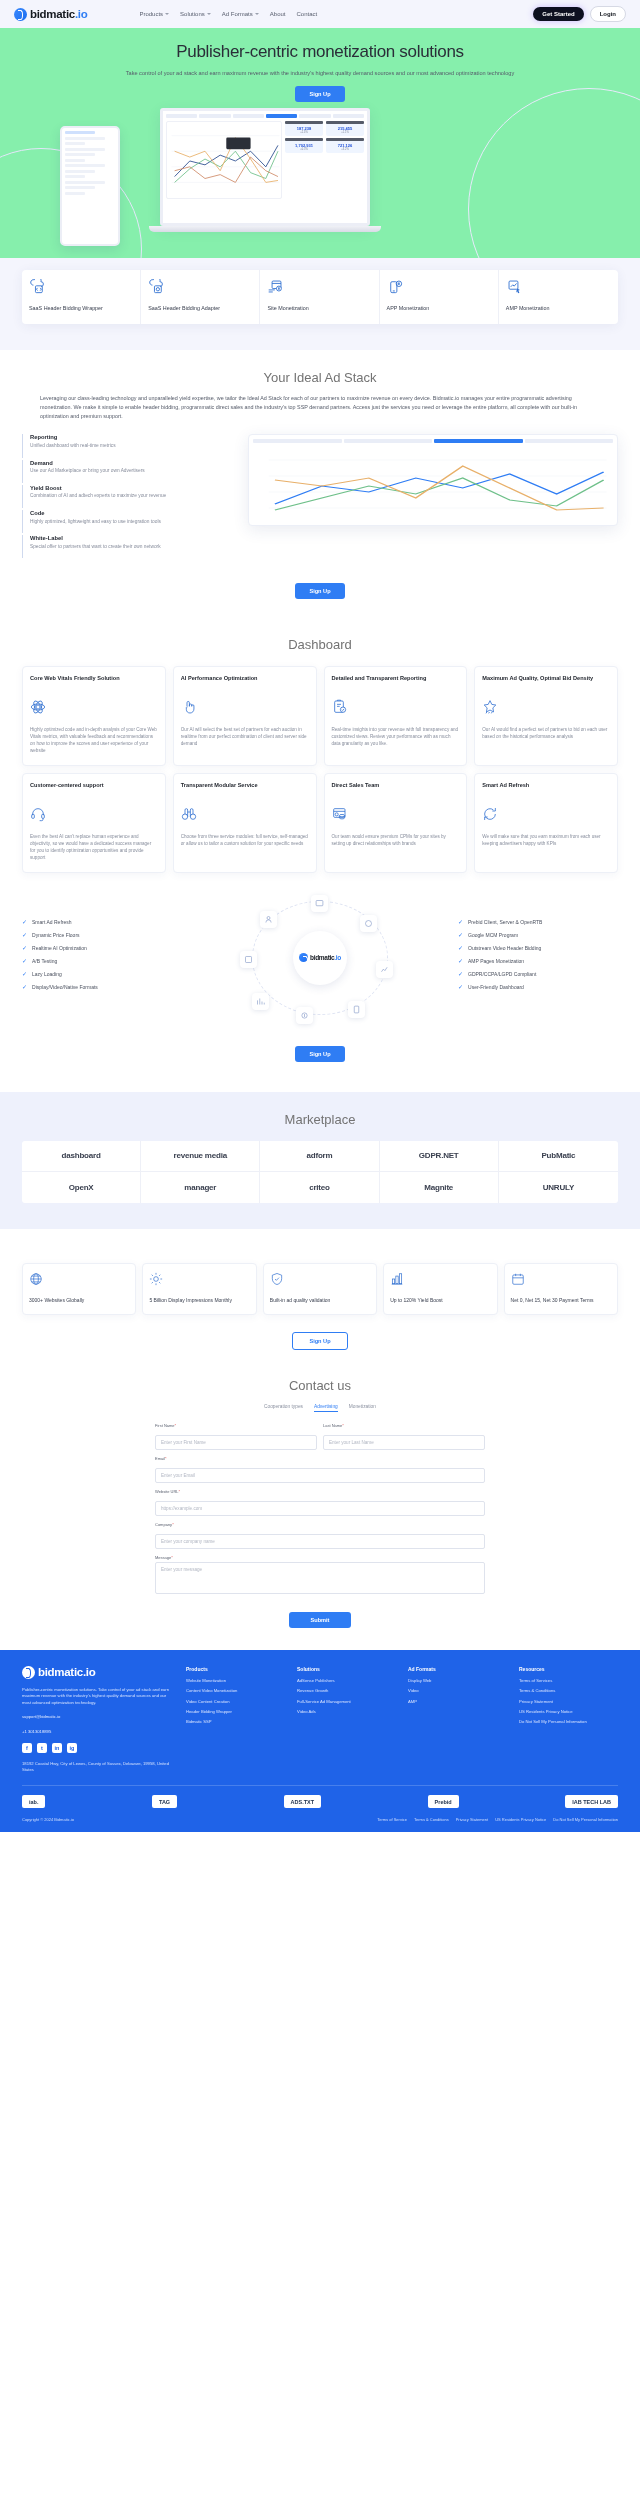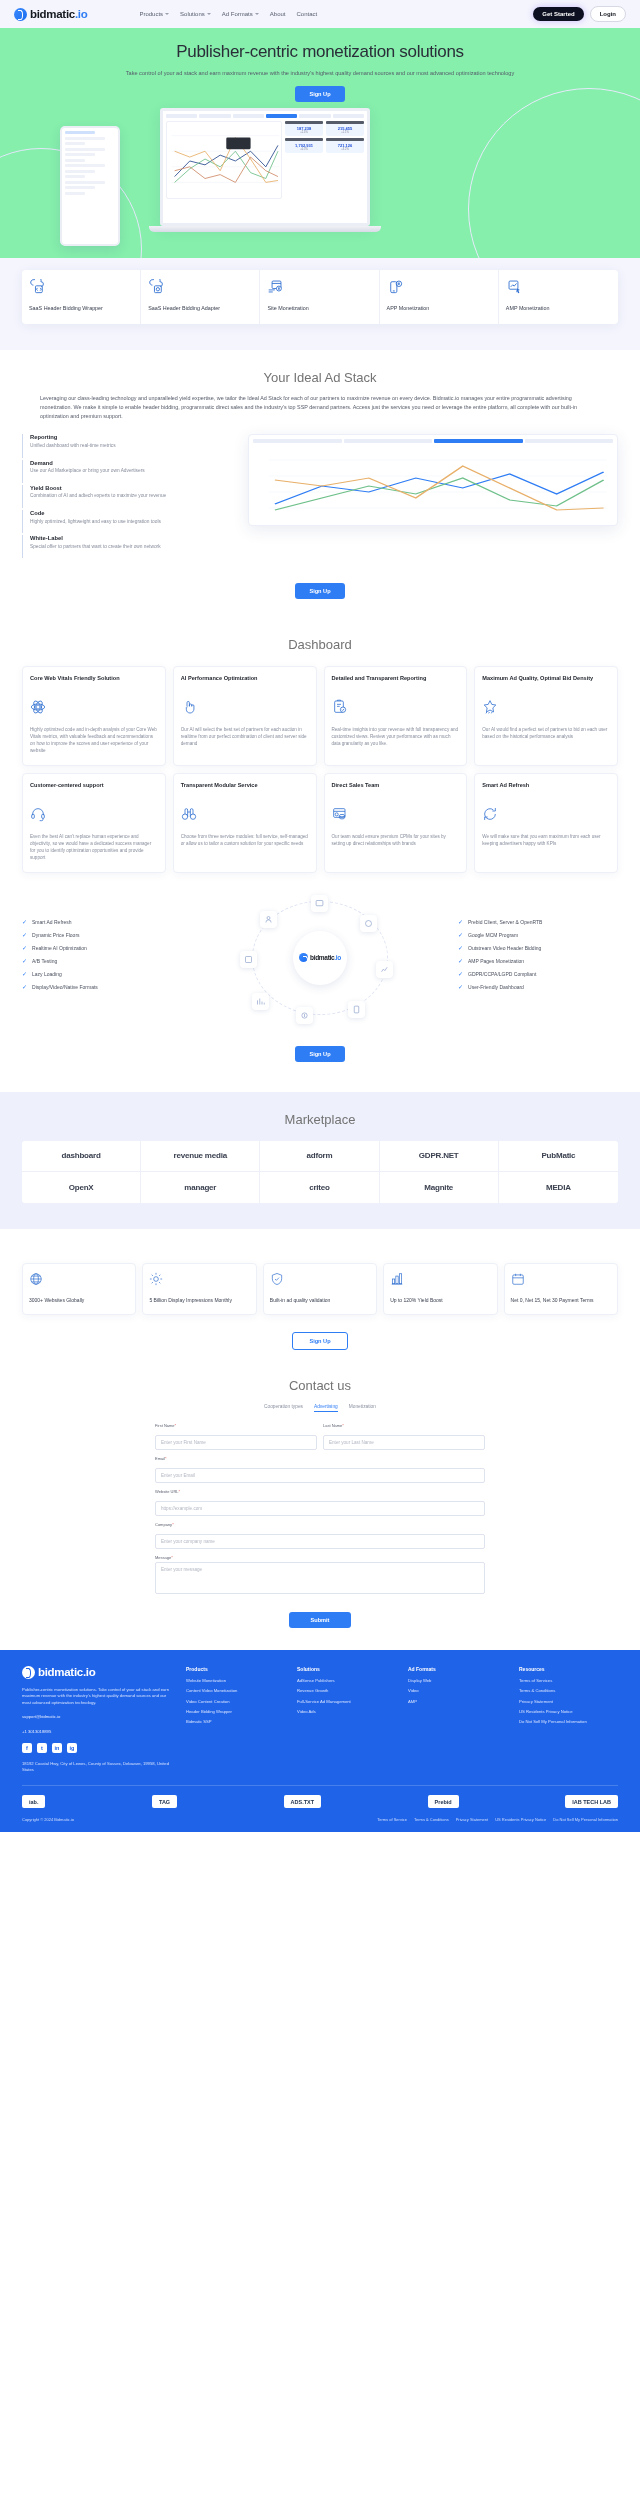--- a/index.html
+++ b/index.html
@@ -677,21 +677,21 @@
     <div class="mk-grid">
       <div class="mk-cell">dashboard</div>
       <div class="mk-cell">revenue media</div>
       <div class="mk-cell">adform</div>
       <div class="mk-cell">GDPR.NET</div>
       <div class="mk-cell">PubMatic</div>
       <div class="mk-cell">OpenX</div>
       <div class="mk-cell">manager</div>
       <div class="mk-cell">criteo</div>
       <div class="mk-cell">Magnite</div>
-      <div class="mk-cell">MEDIA</div>
+      <div class="mk-cell">UNRULY</div>
     </div>
   </div>
 
   <div class="why">
     <div class="why-grid">
       <div class="why-card">
         <div class="why-icon"><svg width="14" height="14" viewBox="0 0 24 24" fill="none" stroke="currentColor" stroke-width="1.2">
               <circle cx="12" cy="12" r="9"></circle>
               <ellipse cx="12" cy="12" rx="4" ry="9"></ellipse>
               <path d="M3 12h18M4.5 7h15M4.5 17h15"></path>

